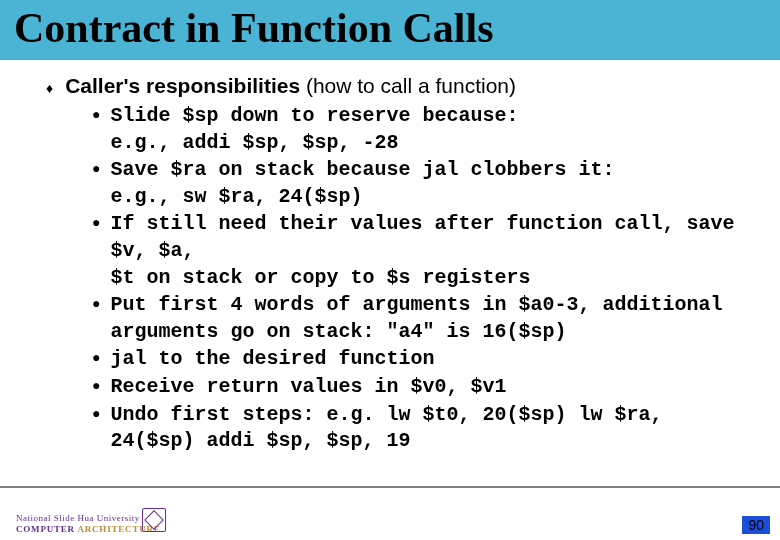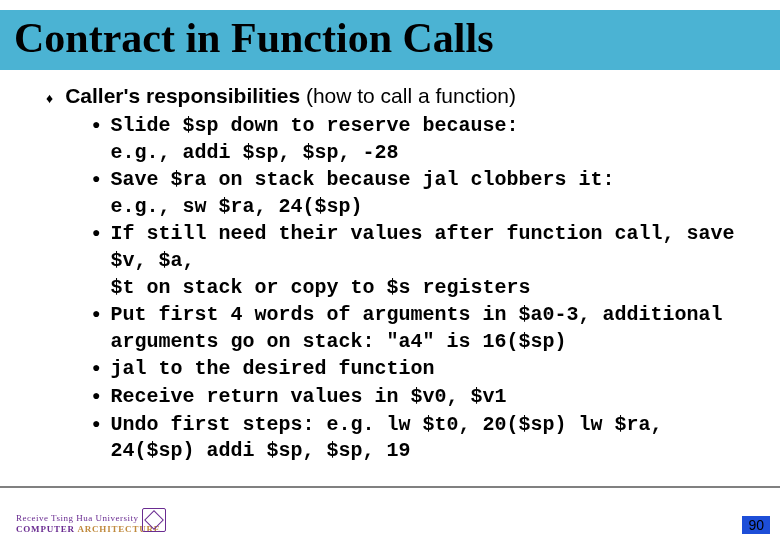--- a/index.html
+++ b/index.html
@@ -10,21 +10,20 @@
     font-family: Arial, Helvetica, sans-serif;
     position: relative;
     overflow: hidden;
   }
   .title-bar {
     background: #4bb3d3;
     padding: 4px 14px 8px 14px;
     display: flex;
     align-items: baseline;
     justify-content: space-between;
-    margin-top: 10px;
   }
   .title-main {
     font-family: "Comic Sans MS", "Comic Sans", cursive;
     font-weight: bold;
     font-size: 42px;
     color: #000;
   }
   .title-page {
     font-family: "Comic Sans MS", "Comic Sans", cursive;
     font-weight: bold;
@@ -192,20 +191,20 @@
         <b>Undo first steps: e.g.</b><span class="mono"> lw $t0, 20($sp) lw $ra,</span><br>
         <span class="mono">24($sp) addi $sp, $sp, 19</span>
       </span>
     </div>
 
   </div>
 </div>
 
 <div class="footer">
   <div class="footer-left">
-    <div class="uni">Receive Tsing Hua University</div>
+    <div class="uni">National Slide Hua University</div>
     <div class="dept">
       <span>COMPUTER</span> <span class="arch">ARCHITECTURE</span>
     </div>
   </div>
   <div class="logo"></div>
   <div class="page-num">90</div>
 </div>
 
 </body></html>

